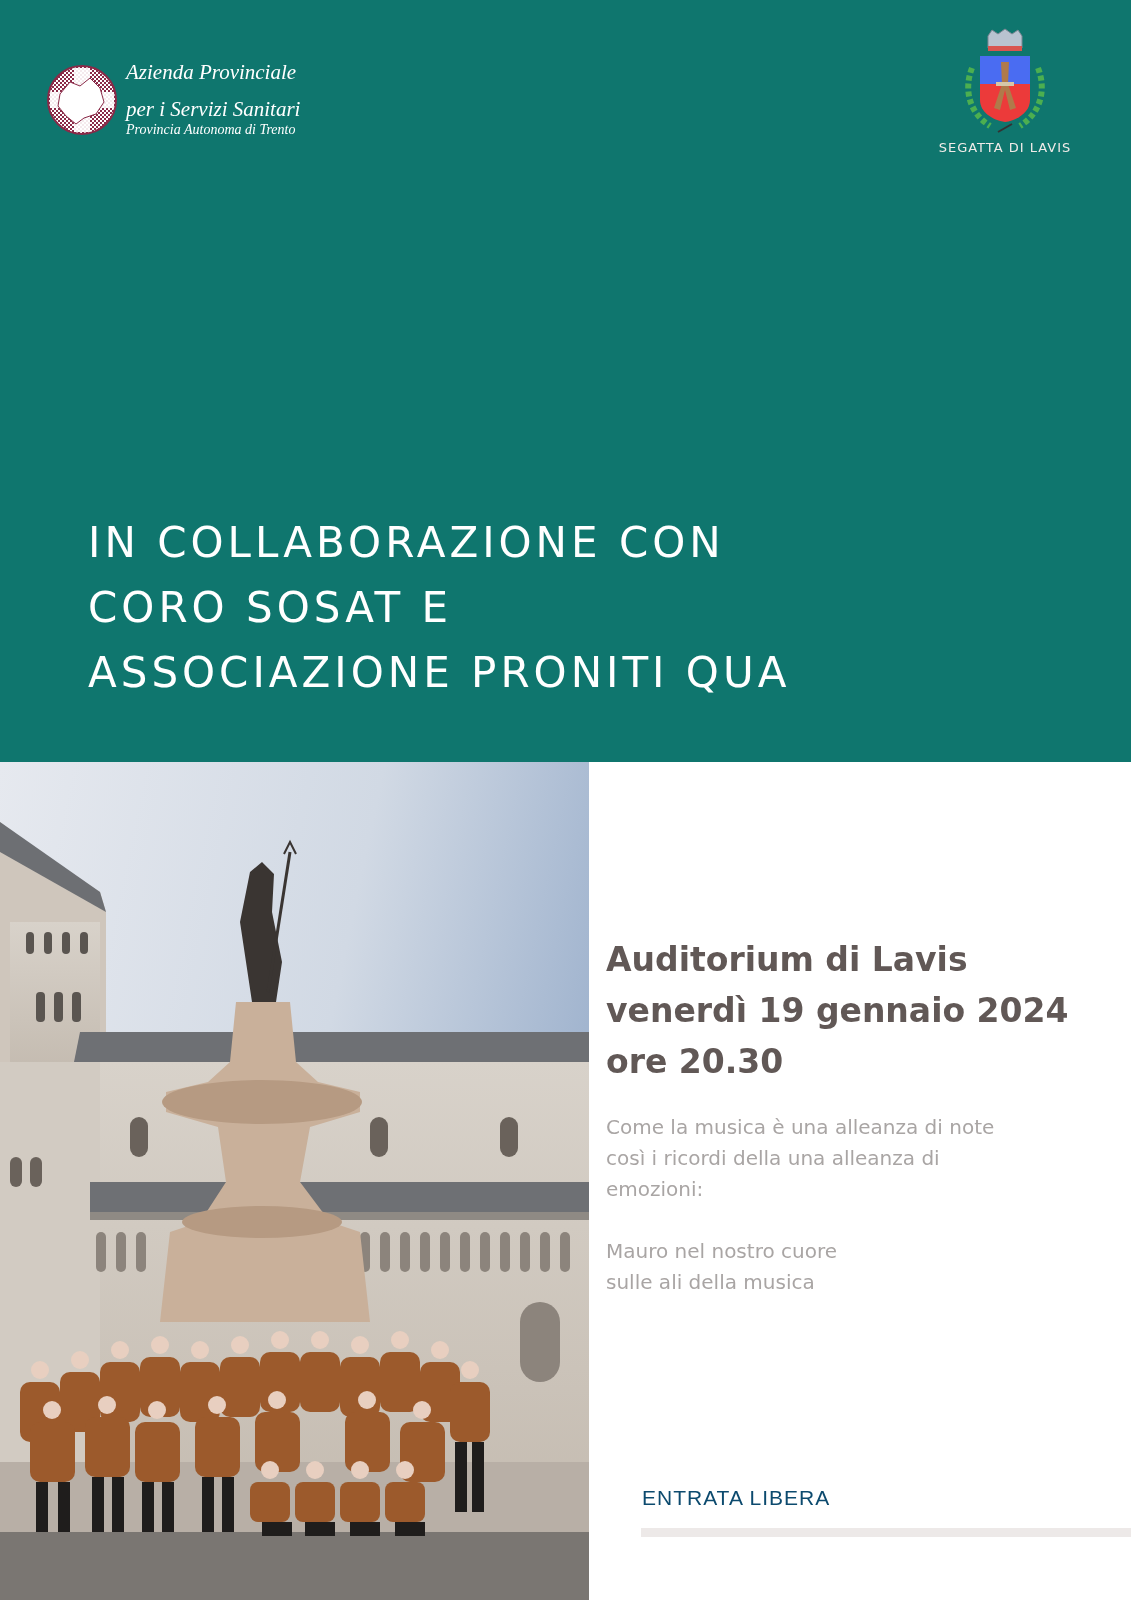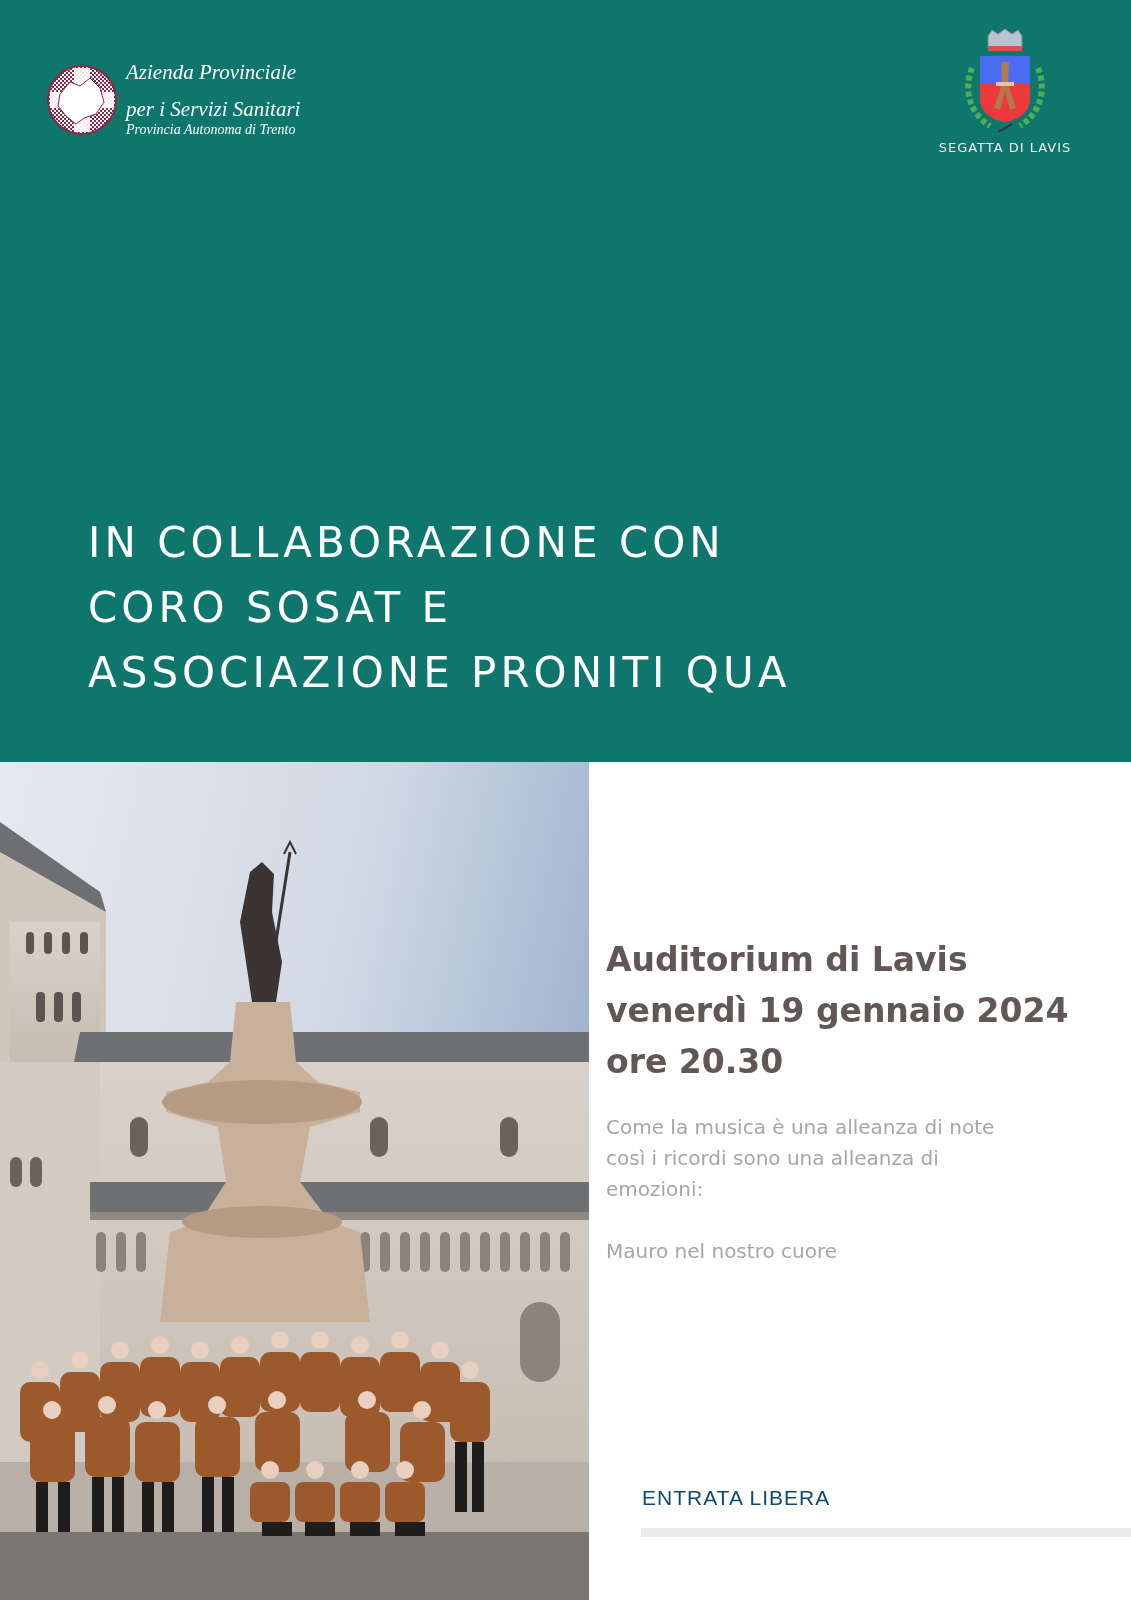--- a/index.html
+++ b/index.html
@@ -217,20 +217,21 @@
 </div>
 
 <div class="event-info">
   <div>Auditorium di Lavis</div>
   <div>venerdì 19 gennaio 2024</div>
   <div>ore 20.30</div>
 </div>
 
 <div class="quote">
   <p>Come la musica è una alleanza di note</p>
-  <p>così i ricordi sono una alleanza di</p>
+  <p>così i ricordi della una alleanza di</p>
   <p>emozioni:</p>
   <div class="gap"></div>
   <p>Mauro nel nostro cuore</p>
+  <p>sulle ali della musica</p>
 </div>
 
 <div class="entry">ENTRATA LIBERA</div>
 <div class="entry-bar"></div>
 
 </body></html>

